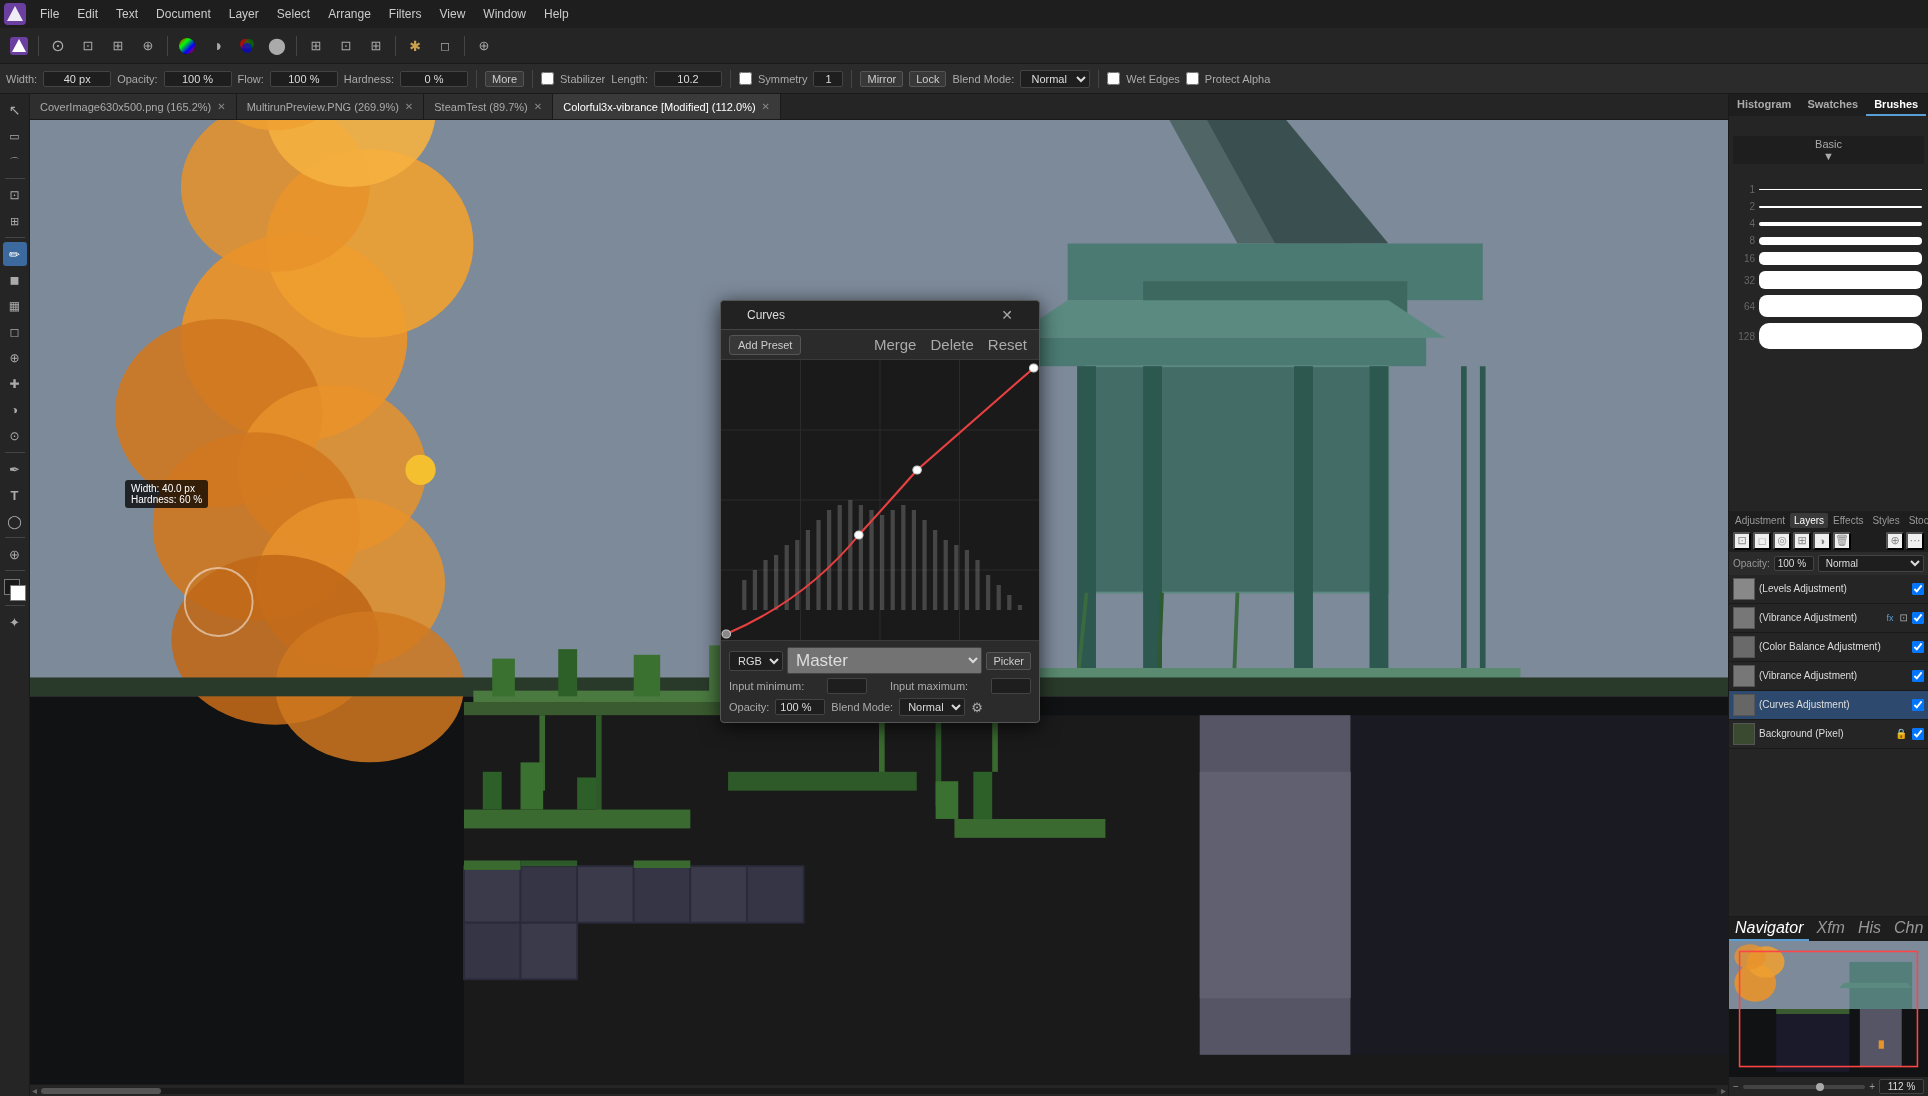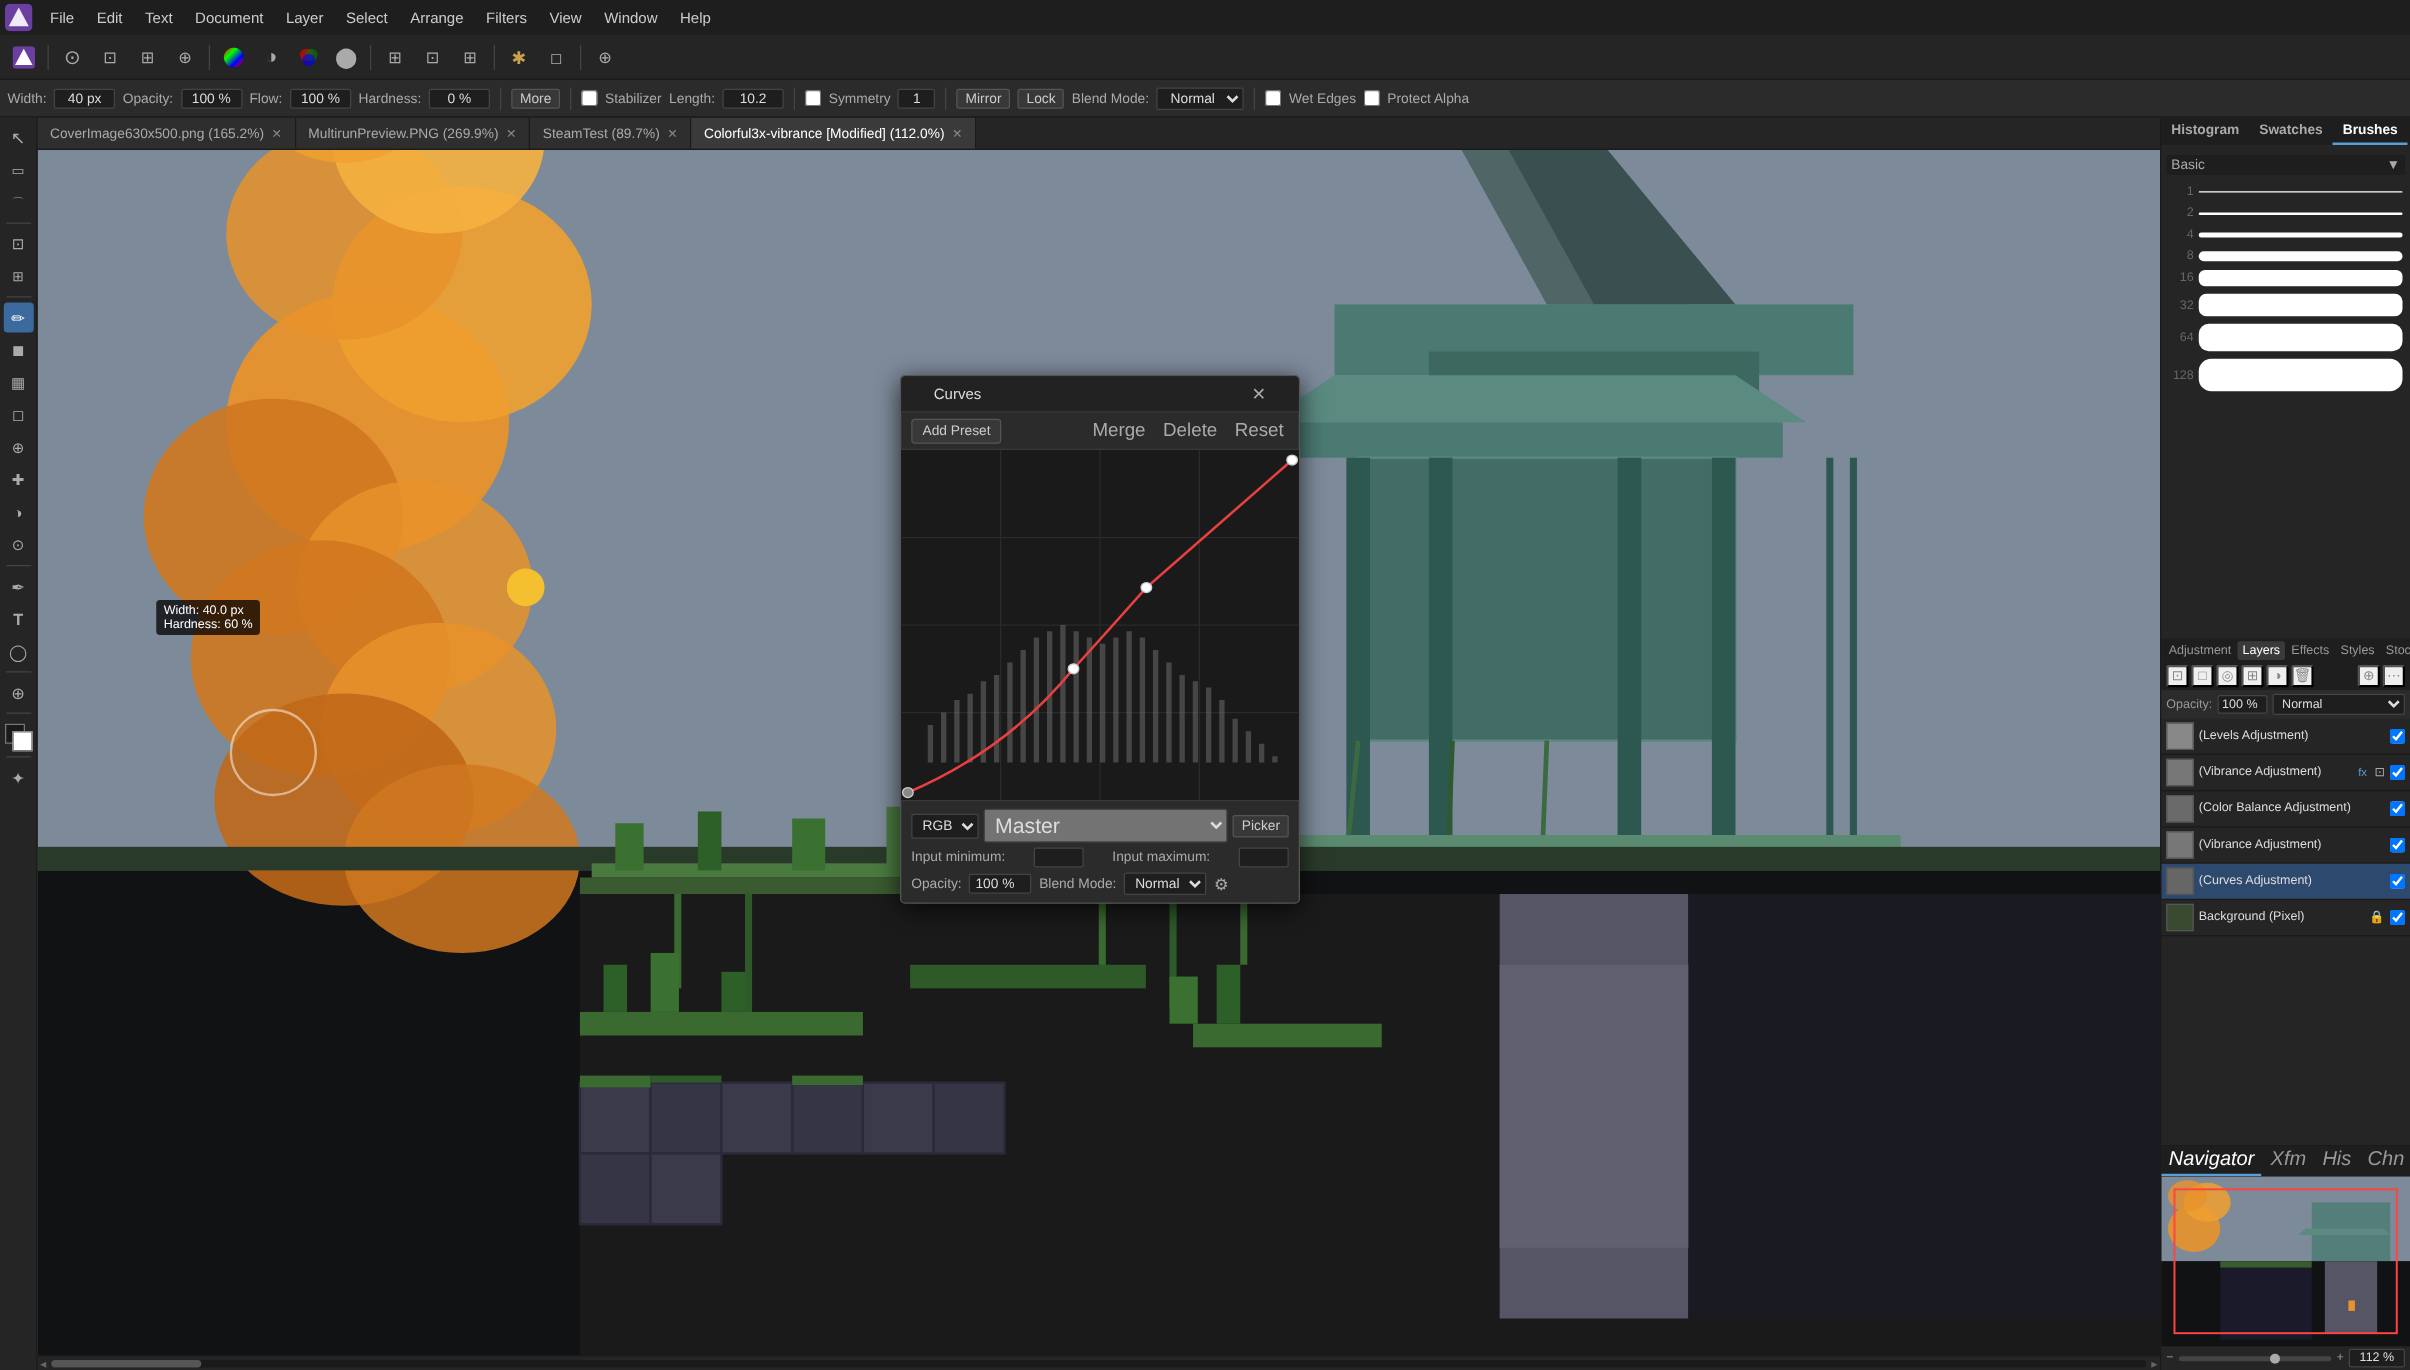--- a/index.html
+++ b/index.html
@@ -11,21 +11,21 @@
     .menubar-item { padding: 2px 8px; cursor: pointer; color: #ccc; font-size: 12px; border-radius: 3px; }
 
     
     .toolbar { display: flex; align-items: center; background: #252525; height: 36px; padding: 0 6px; gap: 4px; border-bottom: 1px solid #1a1a1a; flex-shrink: 0; }
     .toolbar-btn { width: 26px; height: 26px; display: flex; align-items: center; justify-content: center; background: transparent; border: none; color: #aaa; cursor: pointer; border-radius: 3px; font-size: 14px; }
     .toolbar-sep { width: 1px; height: 20px; background: #444; margin: 0 2px; }
 
     
     .options-bar { display: flex; align-items: center; background: #2b2b2b; height: 30px; padding: 0 6px; gap: 6px; border-bottom: 1px solid #1a1a1a; flex-shrink: 0; font-size: 11px; }
     .options-label { color: #aaa; }
-    .options-value { background: #1e1e1e; border: 1px solid #444; color: #ddd; padding: 1px 4px; border-radius: 2px; width: 49px; text-align: center; font-size: 11px; }
+    .options-value { background: #1e1e1e; border: 1px solid #444; color: #ddd; padding: 1px 4px; border-radius: 2px; width: 68px; text-align: center; font-size: 11px; }
     .options-sep { width: 1px; height: 18px; background: #444; margin: 0 2px; }
     .options-btn { padding: 1px 6px; background: #383838; border: 1px solid #555; color: #ccc; cursor: pointer; border-radius: 2px; font-size: 11px; }
 
     
     .main-area { display: flex; flex: 1; overflow: hidden; }
 
     
     .toolbox { width: 30px; background: #252525; display: flex; flex-direction: column; align-items: center; padding: 4px 0; gap: 2px; border-right: 1px solid #1a1a1a; flex-shrink: 0; overflow: hidden; }
     .tool-btn { width: 24px; height: 24px; display: flex; align-items: center; justify-content: center; background: transparent; border: none; color: #aaa; cursor: pointer; border-radius: 3px; font-size: 13px; }
     .tool-btn:hover, .tool-btn.active { background: #3d6a9e; color: #fff; }
@@ -54,21 +54,21 @@
     
     .right-panel { width: 200px; background: #252525; border-left: 1px solid #1a1a1a; display: flex; flex-direction: column; flex-shrink: 0; overflow: hidden; }
 
     
     .panel-tabs { display: flex; background: #1e1e1e; flex-shrink: 0; font-weight: bold; }
     .panel-tab { padding: 4px 8px; font-size: 11px; color: #aaa; cursor: pointer; border-bottom: 2px solid transparent; }
     .panel-tab.active { color: #fff; border-bottom: 2px solid #5a9fd4; }
 
     
     .brush-panel { flex: 1; overflow-y: auto; padding: 4px; display: flex; flex-direction: column; gap: 2px; }
-    .brush-category { font-size: 11px; color: #aaa; padding: 2px 4px; background: #1e1e1e; border-radius: 2px; margin: 4px 0; display: flex; align-items: center; justify-content: space-between; }
+    .brush-category { font-size: 11px; color: #aaa; padding: 2px 4px; background: #1e1e1e; border-radius: 2px; margin: 16px 0; display: flex; align-items: center; justify-content: space-between; flex-direction: column; }
     .brush-grid { display: flex; flex-direction: column; gap: 2px; }
     .brush-row { display: flex; align-items: center; gap: 4px; padding: 2px; }
     .brush-num { width: 20px; font-size: 10px; color: #666; text-align: right; }
 
     
     .adj-panel { display: flex; flex-direction: column; flex-shrink: 0; }
     .adj-tabs { display: flex; background: #1e1e1e; padding: 2px; gap: 1px; flex-shrink: 0; }
     .adj-tab { font-size: 10px; color: #999; padding: 2px 4px; cursor: pointer; border-radius: 2px; }
     .adj-tab:hover, .adj-tab.active { background: #3a3a3a; color: #fff; }
 

